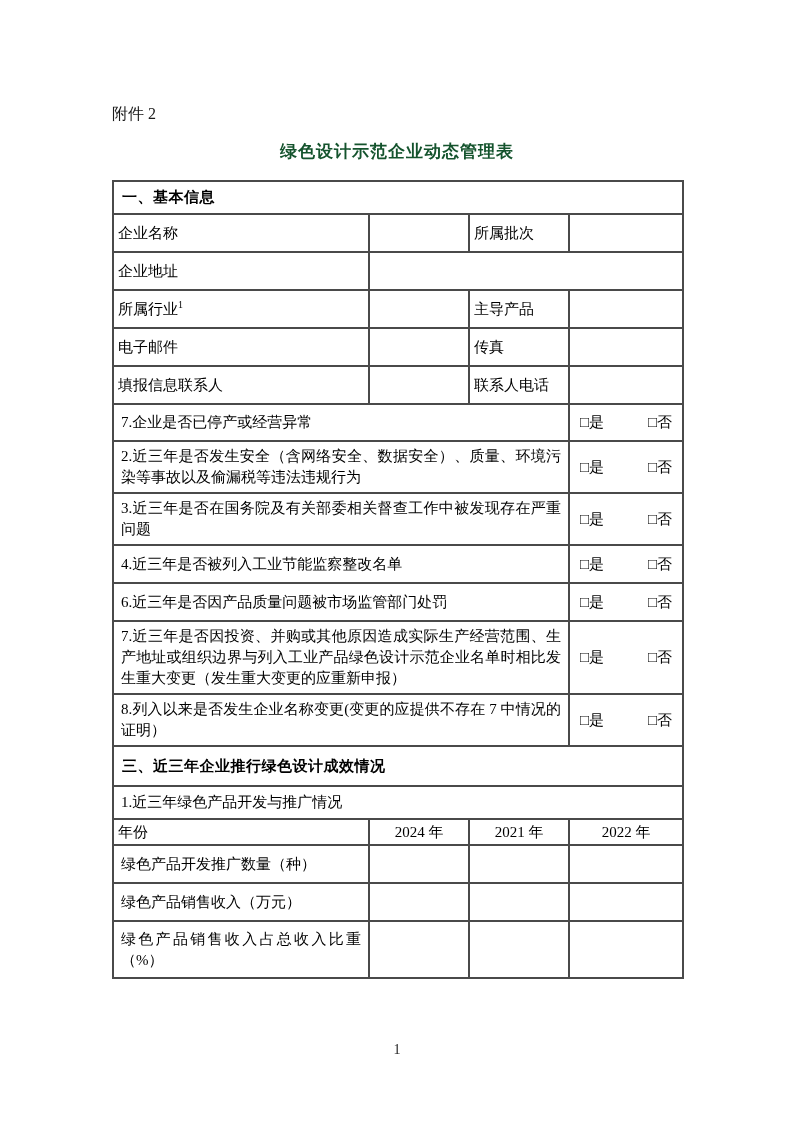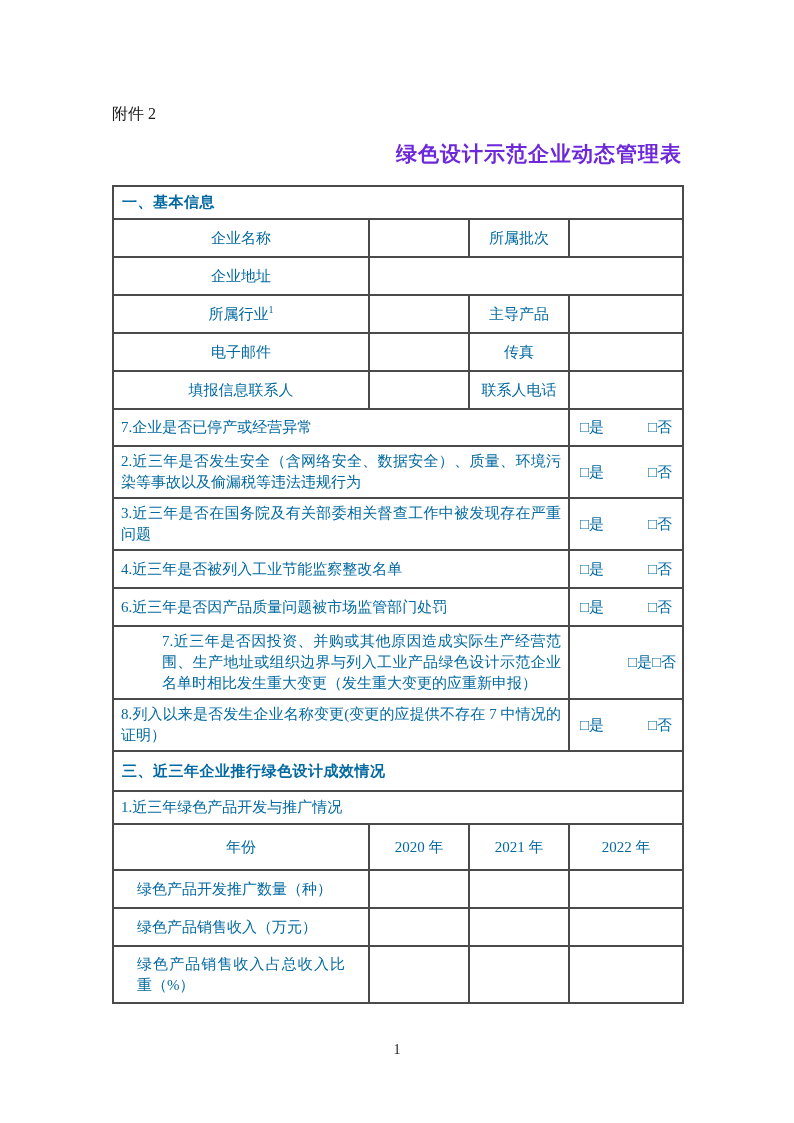--- a/index.html
+++ b/index.html
@@ -16,65 +16,65 @@
     overflow: hidden;
   }
   .attachment {
     font-size: 16px;
     line-height: 22px;
     text-align: left;
     color: #1a1a1a;
   }
   .doc-title {
     margin-top: 15px;
-    text-align: right;
-    font-size: 21px;
+    text-align: center;
+    font-size: 17px;
     font-weight: bold;
     font-family: "Liberation Sans", "DejaVu Sans", sans-serif;
     letter-spacing: 1px;
-    color: #6d28d9;
+    color: #14532d;
   }
   table.form-table {
     margin-top: 17px;
     width: 570px;
     border-collapse: collapse;
     table-layout: fixed;
   }
   table.form-table td {
     border: 2px solid #4a4a4a;
     font-size: 15px;
     vertical-align: middle;
-    color: #0369a1;
+    color: #000000;
   }
   td.sec-header {
     font-family: "Liberation Sans", "DejaVu Sans", sans-serif;
     font-weight: bold;
     font-size: 15px;
     text-align: left;
     padding: 2px 8px;
     letter-spacing: 0.5px;
   }
   td.lbl {
-    text-align: center;
+    text-align: left;
     padding: 2px 4px;
   }
   td.lbl sup { font-size: 10px; }
   td.q {
     text-align: justify;
     padding: 4px 7px;
     line-height: 21px;
   }
   td.sub-row {
     text-align: left;
     padding: 2px 7px;
   }
   td.year-cell { text-align: center; }
   td.metric {
     text-align: justify;
-    padding: 4px 23px;
+    padding: 4px 7px;
     line-height: 21px;
   }
   td.yn { padding: 0; }
   .yn-inner {
     display: flex;
     justify-content: space-between;
     align-items: center;
     padding: 0 10px;
   }
   .opt { white-space: nowrap; cursor: pointer; }
@@ -84,28 +84,28 @@
     left: 0;
     right: 0;
     text-align: center;
     font-size: 14px;
     color: #222;
   }
   
   tr.h33 td { height: 33px; }
   tr.h37 td { height: 37px; }
   tr.h38 td { height: 38px; }
-  tr.h39 td { height: 46px; }
+  tr.h39 td { height: 26px; }
   tr.h40 td { height: 40px; }
   tr.h41 td { height: 41px; }
   tr.h45 td { height: 45px; }
   tr.h46 td { height: 46px; }
   tr.h47 td { height: 47px; }
   tr.h57 td { height: 57px; }
-  tr.h65 td { height: 65px; padding-left: 48px; }
+  tr.h65 td { height: 65px; }
 </style>
 </head>
 <body>
 
 <div class="page">
 
   <div class="attachment">附件 2</div>
 
   <div class="doc-title">绿色设计示范企业动态管理表</div>
 
@@ -232,21 +232,21 @@
       <tr class="h40">
         <td class="sec-header" colspan="4">三、近三年企业推行绿色设计成效情况</td>
       </tr>
 
       <tr class="h33">
         <td class="sub-row" colspan="4">1.近三年绿色产品开发与推广情况</td>
       </tr>
 
       <tr class="h39">
         <td class="lbl">年份</td>
-        <td class="year-cell">2020 年</td>
+        <td class="year-cell">2024 年</td>
         <td class="year-cell">2021 年</td>
         <td class="year-cell">2022 年</td>
       </tr>
 
       <tr class="h38">
         <td class="metric">绿色产品开发推广数量（种）</td>
         <td></td>
         <td></td>
         <td></td>
       </tr>

